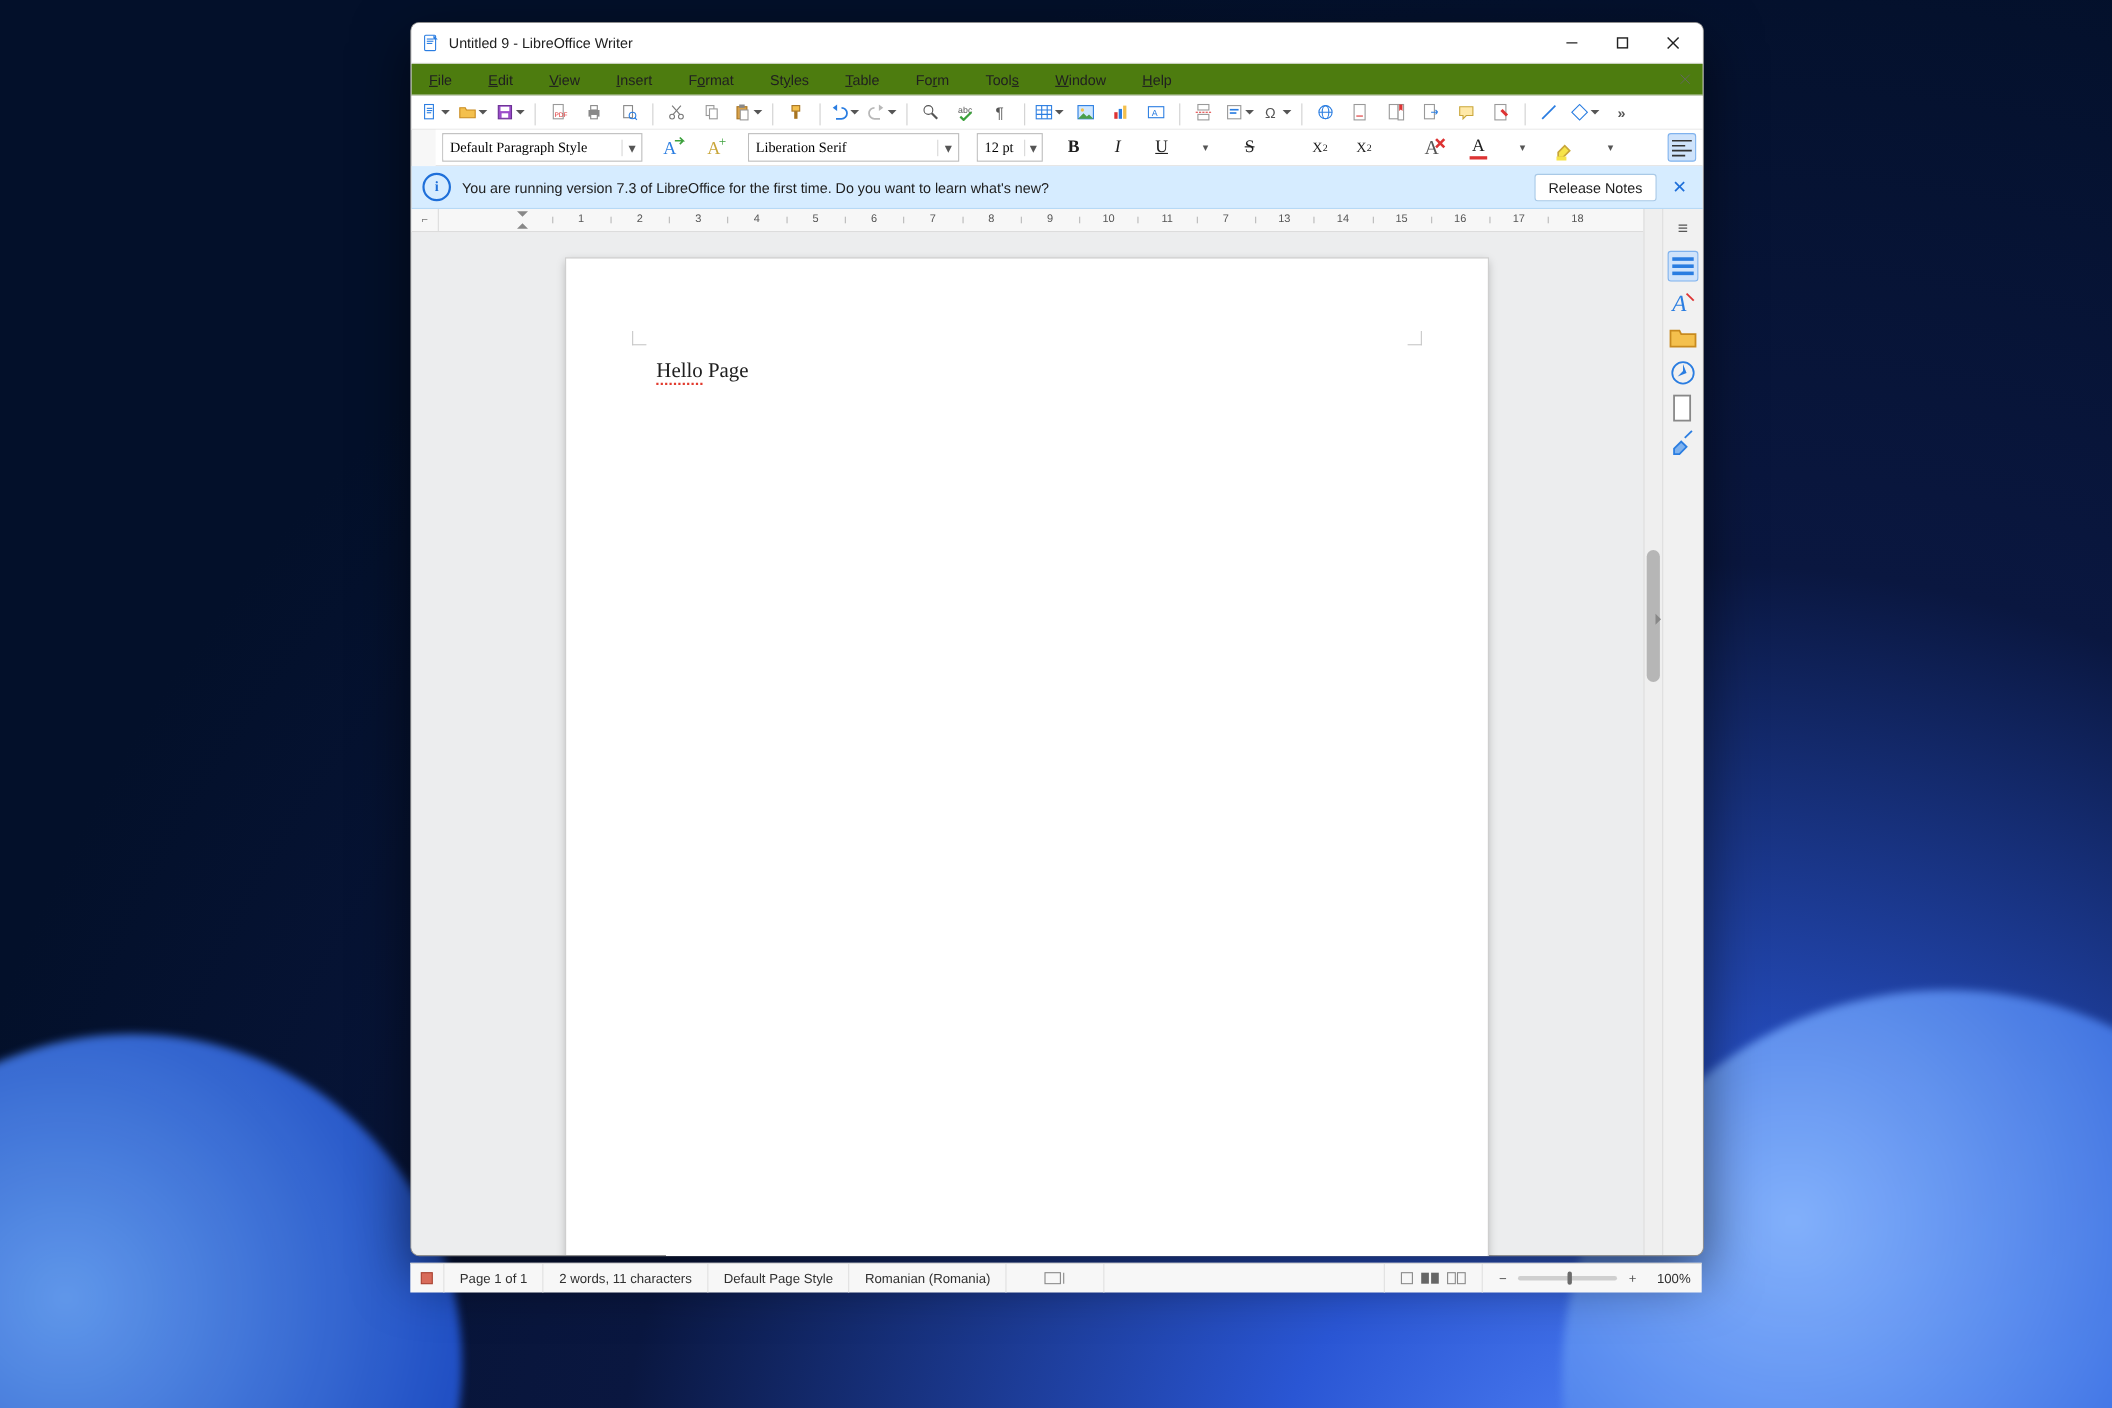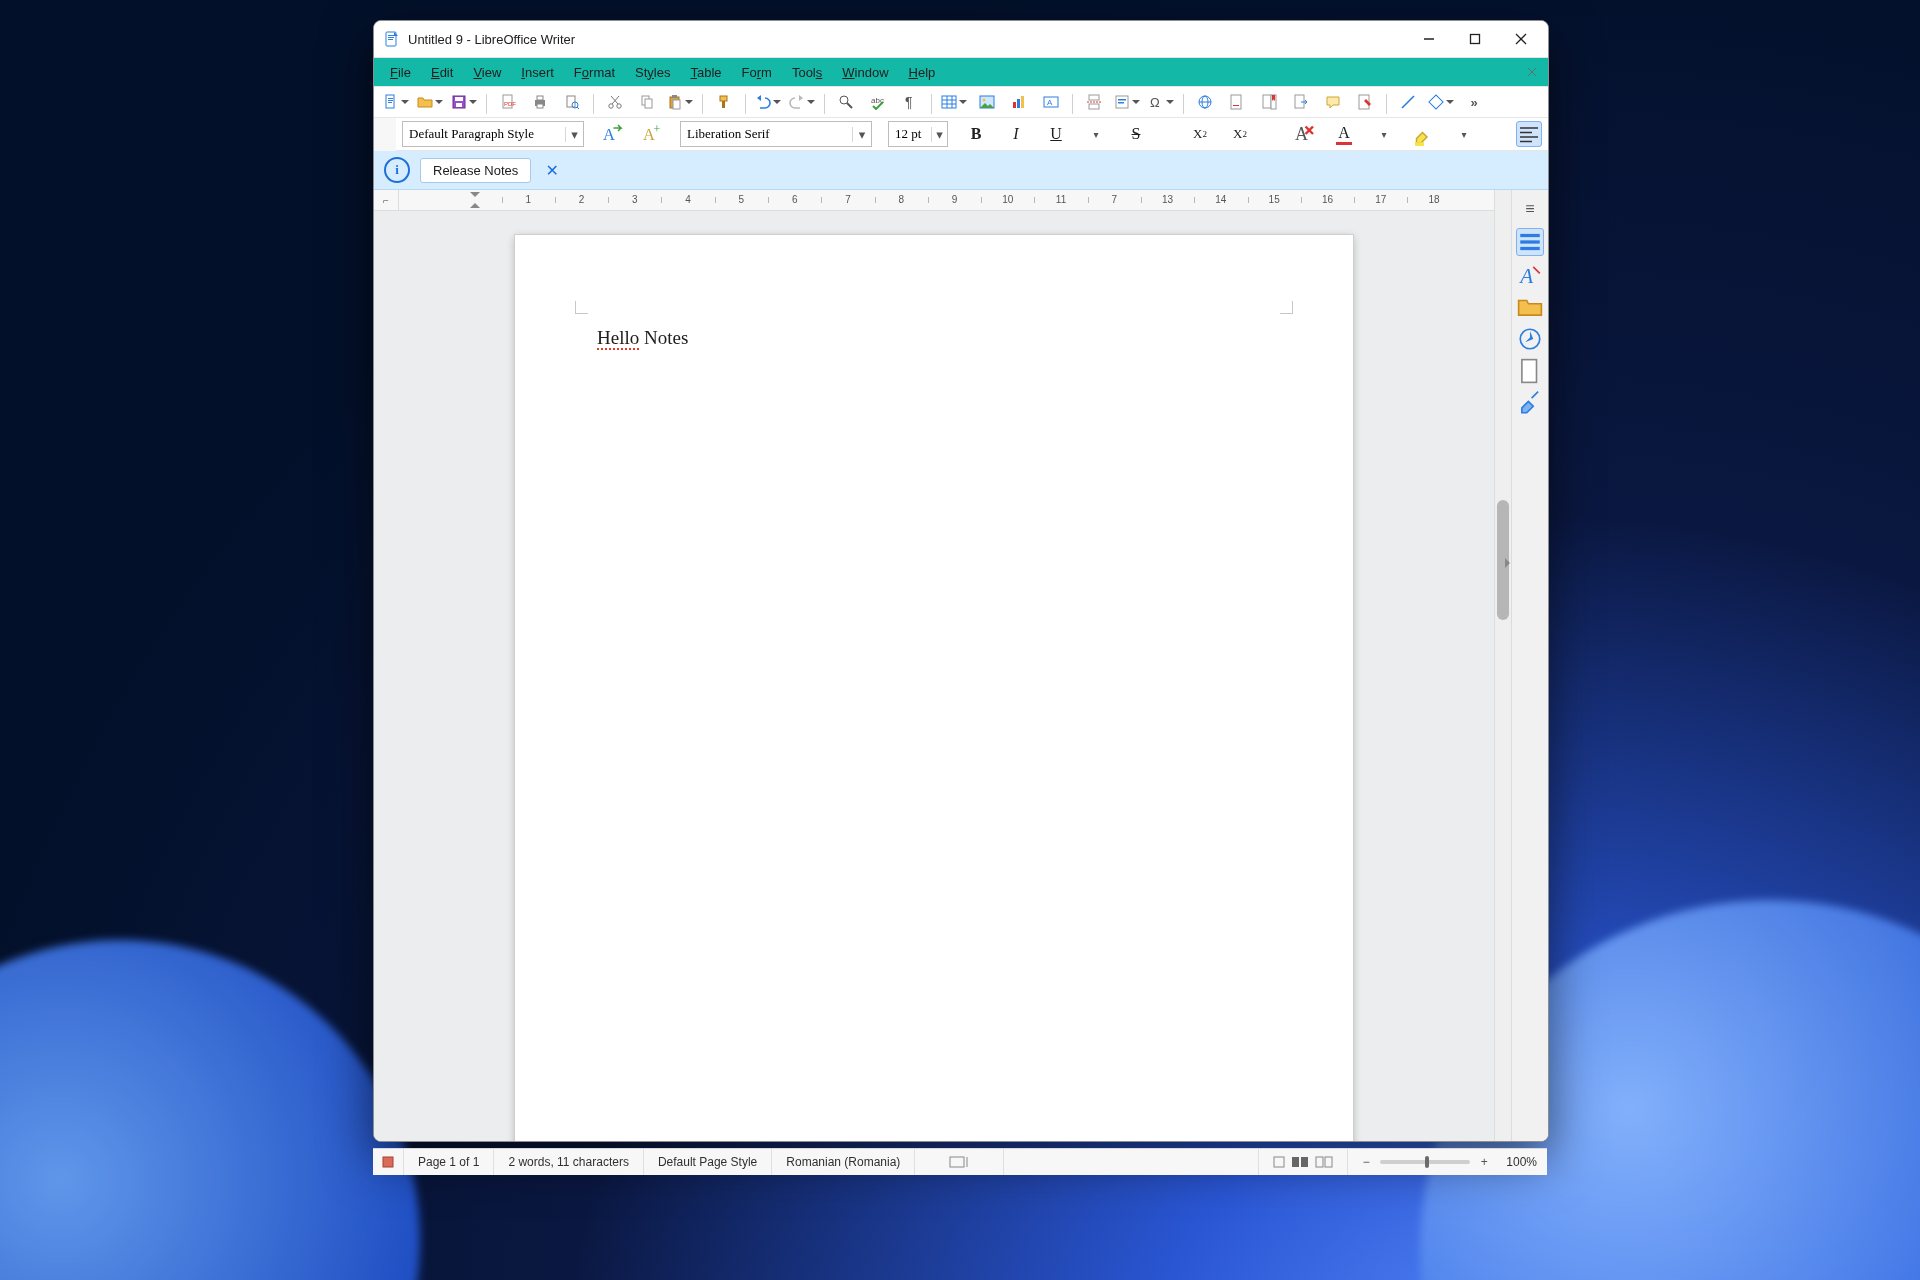--- a/index.html
+++ b/index.html
@@ -13,21 +13,21 @@
   
   .window{position:absolute;left:373px;top:20px;width:1174px;height:1120px;
     background:#f7f7f7;border:1px solid #8e8e8e;border-radius:8px;box-shadow:0 18px 50px rgba(0,0,0,.55);display:flex;flex-direction:column;overflow:hidden;}
   .titlebar{height:36px;display:flex;align-items:center;padding:0 4px 0 10px;background:#fff;border-bottom:1px solid #e3e3e3;}
   .titlebar .appicon svg{width:16px;height:16px;display:block;}
   .titlebar .title{margin-left:8px;font-size:13px;}
   .titlebar .spacer{flex:1;}
   .winbtn{width:46px;height:32px;display:flex;align-items:center;justify-content:center;color:#222;}
   .winbtn svg{width:12px;height:12px;stroke:currentColor;fill:none;stroke-width:1.3;}
 
-  .menubar{height:28px;display:flex;align-items:center;gap:0;padding:0 6px;background:#14b8a6;border-bottom:1px solid #e6e6e6;position:relative;}
+  .menubar{height:28px;display:flex;align-items:center;gap:13px;padding:0 6px;background:#4d7c0f;border-bottom:1px solid #e6e6e6;position:relative;}
   .menubar .menu{padding:3px 10px;border-radius:3px;cursor:default;}
   .menubar .menu .ul{text-decoration:underline;}
   .menubar .closedoc{position:absolute;right:6px;top:4px;width:20px;height:20px;display:flex;align-items:center;justify-content:center;color:#666;}
 
   .toolbar{display:flex;align-items:flex-end;gap:2px;padding:3px 6px;background:#fff;border-bottom:1px solid #e6e6e6;}
   .tbtn{min-width:24px;height:24px;padding:0 3px;display:flex;align-items:center;justify-content:center;border-radius:3px;position:relative;}
   .tbtn svg{width:16px;height:16px;}
   .tbtn.dd::after{content:"";border:4px solid transparent;border-top-color:#555;margin-left:2px;translate:0 2px;}
   .tsep{width:1px;height:20px;background:#d0d0d0;margin:0 4px;}
   .more{font-weight:bold;color:#555;}
@@ -455,20 +455,21 @@
             <line x1="6" y1="8" x2="14" y2="8" stroke="#333"></line>
             <line x1="6" y1="12" x2="14" y2="12" stroke="#333"></line>
           </svg>
         </div>
       <div class="fmtbtn" style="width:12px;font-size:10px;color:#555">▾</div>
       <div class="fmtbtn more">»</div>
     </div>
 
     <div class="infobar">
       <div class="icon">i</div>
+      <div class="txt">You are running version 7.3 of LibreOffice for the first time. Do you want to learn what's new?</div>
       <div class="relbtn">Release Notes</div>
       <div class="xbtn">✕</div>
     </div>
 
     <div class="workrow">
       <div class="workarea">
         <div class="ruler">
           <div class="corner">⌐</div>
           <div class="track" id="ruler-track">
               <div class="mk" style="left: 2.77778%; height: 6px; top: 4px;"></div>
@@ -509,21 +510,21 @@
               <div class="lbl" style="left: 100%;">18</div>
               <div class="ind" style="left: 0%;"></div>
               <div class="ind" style="left: 0%; border-bottom-color: transparent; border-top-color: rgb(136, 136, 136); bottom: auto; top: -1px;"></div>
             </div>
         </div>
         <div class="docscroll">
           <div class="page">
             <div class="margin-tl"></div>
             <div class="margin-tr"></div>
             <div class="text">
-              <span class="redsq">Hello</span><span id="rest-text"> Notes</span>
+              <span class="redsq">Hello</span><span id="rest-text"> Page</span>
             </div>
           </div>
         </div>
       </div>
 
       <div class="vscroll">
         <div class="thumb"></div>
         <div class="grip"></div>
       </div>
 

